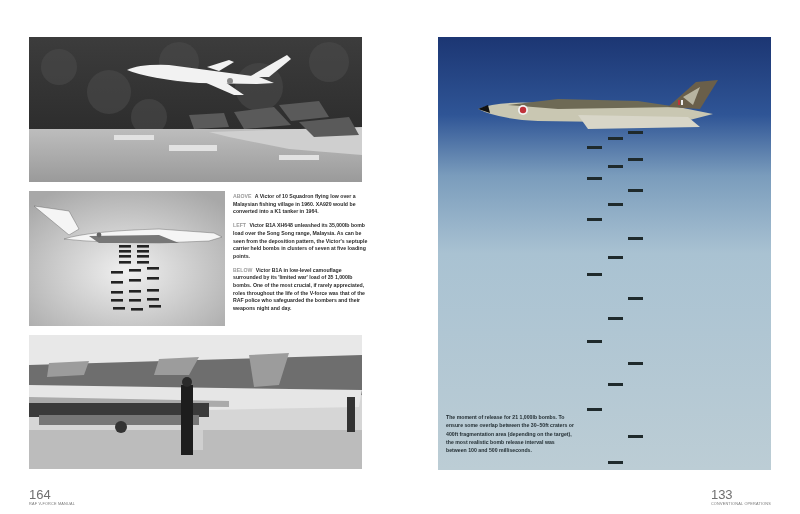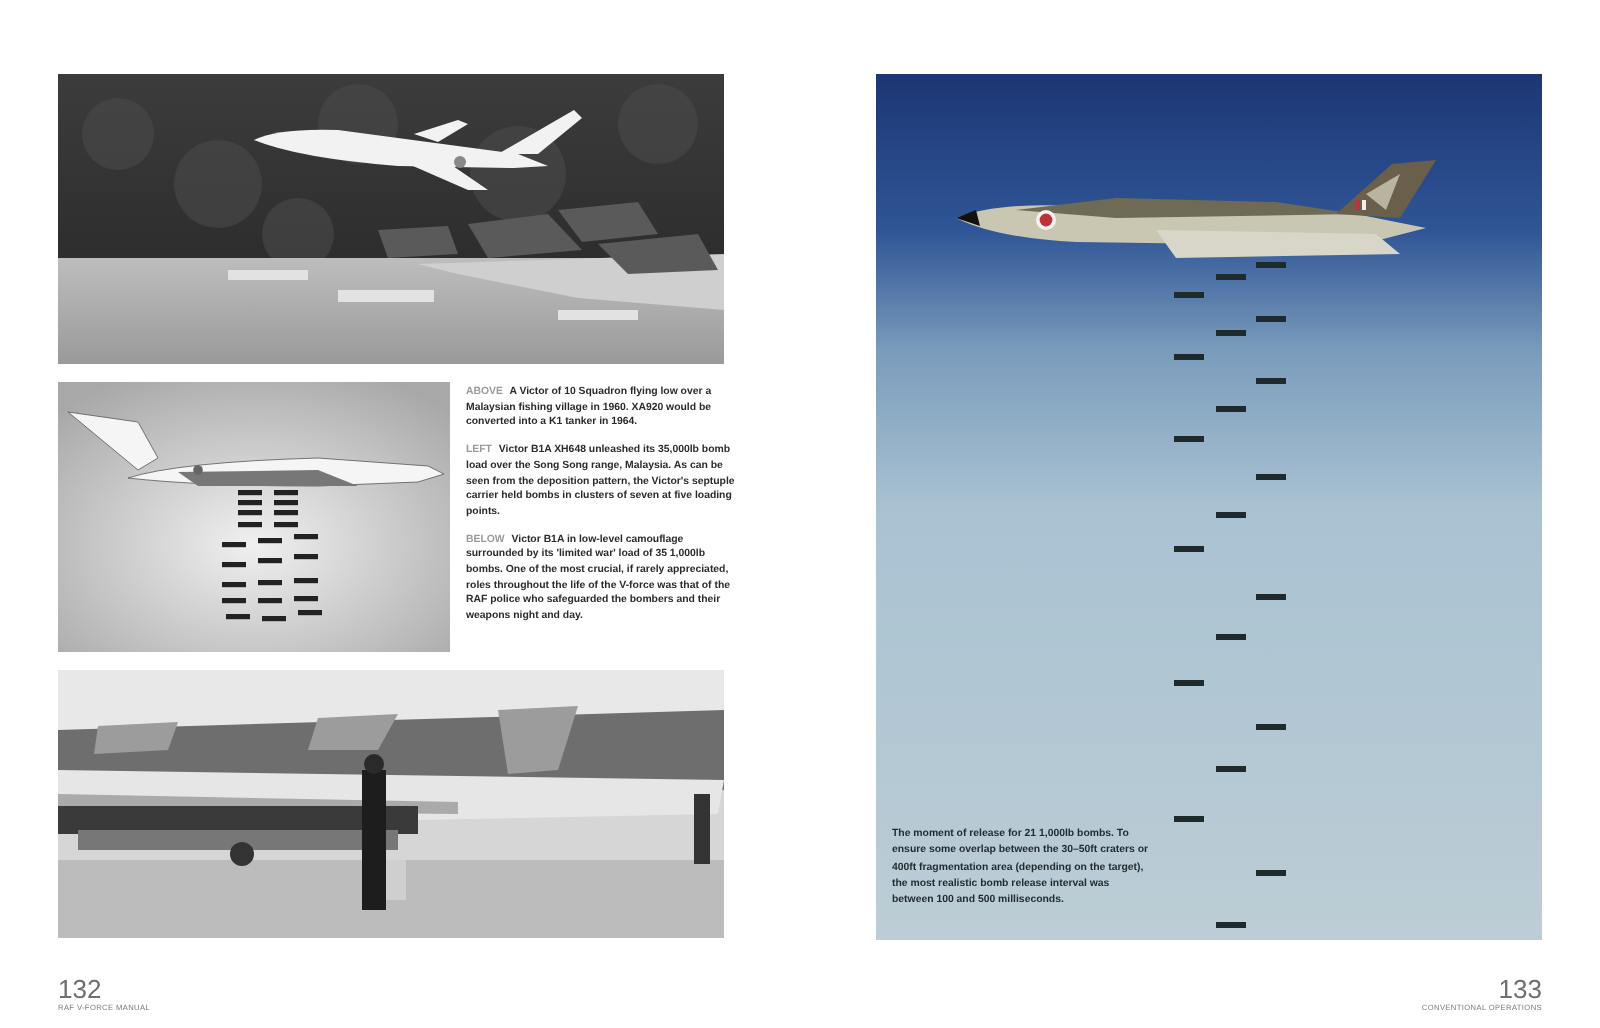--- a/index.html
+++ b/index.html
@@ -26,21 +26,21 @@
 
   .right-caption {
     position: absolute; left: 446px; top: 413px; width: 130px;
     font-size: 5.2px; line-height: 8.3px; font-weight: bold; color: #1f2a2f;
   }
 
   .folio { position: absolute; color: #777; }
   .folio .num { font-size: 13px; line-height: 13px; color: #6f6f6f; }
   .folio .run { font-size: 3.8px; letter-spacing: 0.2px; color: #777; margin-top: 1px; }
   #folio-left { left: 29px; top: 488px; }
-  #folio-right { right: 29px; top: 488px; text-align: right; }
+  #folio-right { right: 29px; top: 488px; }
 </style>
 </head>
 <body>
 
 <div class="photo" id="photo-top-left">
   <svg viewBox="0 0 333 145" preserveAspectRatio="none">
     <defs>
       <linearGradient id="jungle" x1="0" y1="0" x2="0" y2="1">
         <stop offset="0" stop-color="#3c3c3c"></stop>
         <stop offset="1" stop-color="#252525"></stop>
@@ -216,19 +216,19 @@
       <rect x="149" y="371" width="15" height="3"></rect>
       <rect x="190" y="398" width="15" height="3"></rect>
       <rect x="170" y="424" width="15" height="3"></rect>
     </g>
   </svg>
 </div>
 
 <div class="right-caption">The moment of release for 21 1,000lb bombs. To ensure some overlap between the 30–50ft craters or 400ft fragmentation area (depending on the target), the most realistic bomb release interval was between 100 and 500 milliseconds.</div>
 
 <div class="folio" id="folio-left">
-  <div class="num">132</div>
+  <div class="num">164</div>
   <div class="run">RAF V-FORCE MANUAL</div>
 </div>
 <div class="folio" id="folio-right">
   <div class="num">133</div>
   <div class="run">CONVENTIONAL OPERATIONS</div>
 </div>
 
 </body></html>

